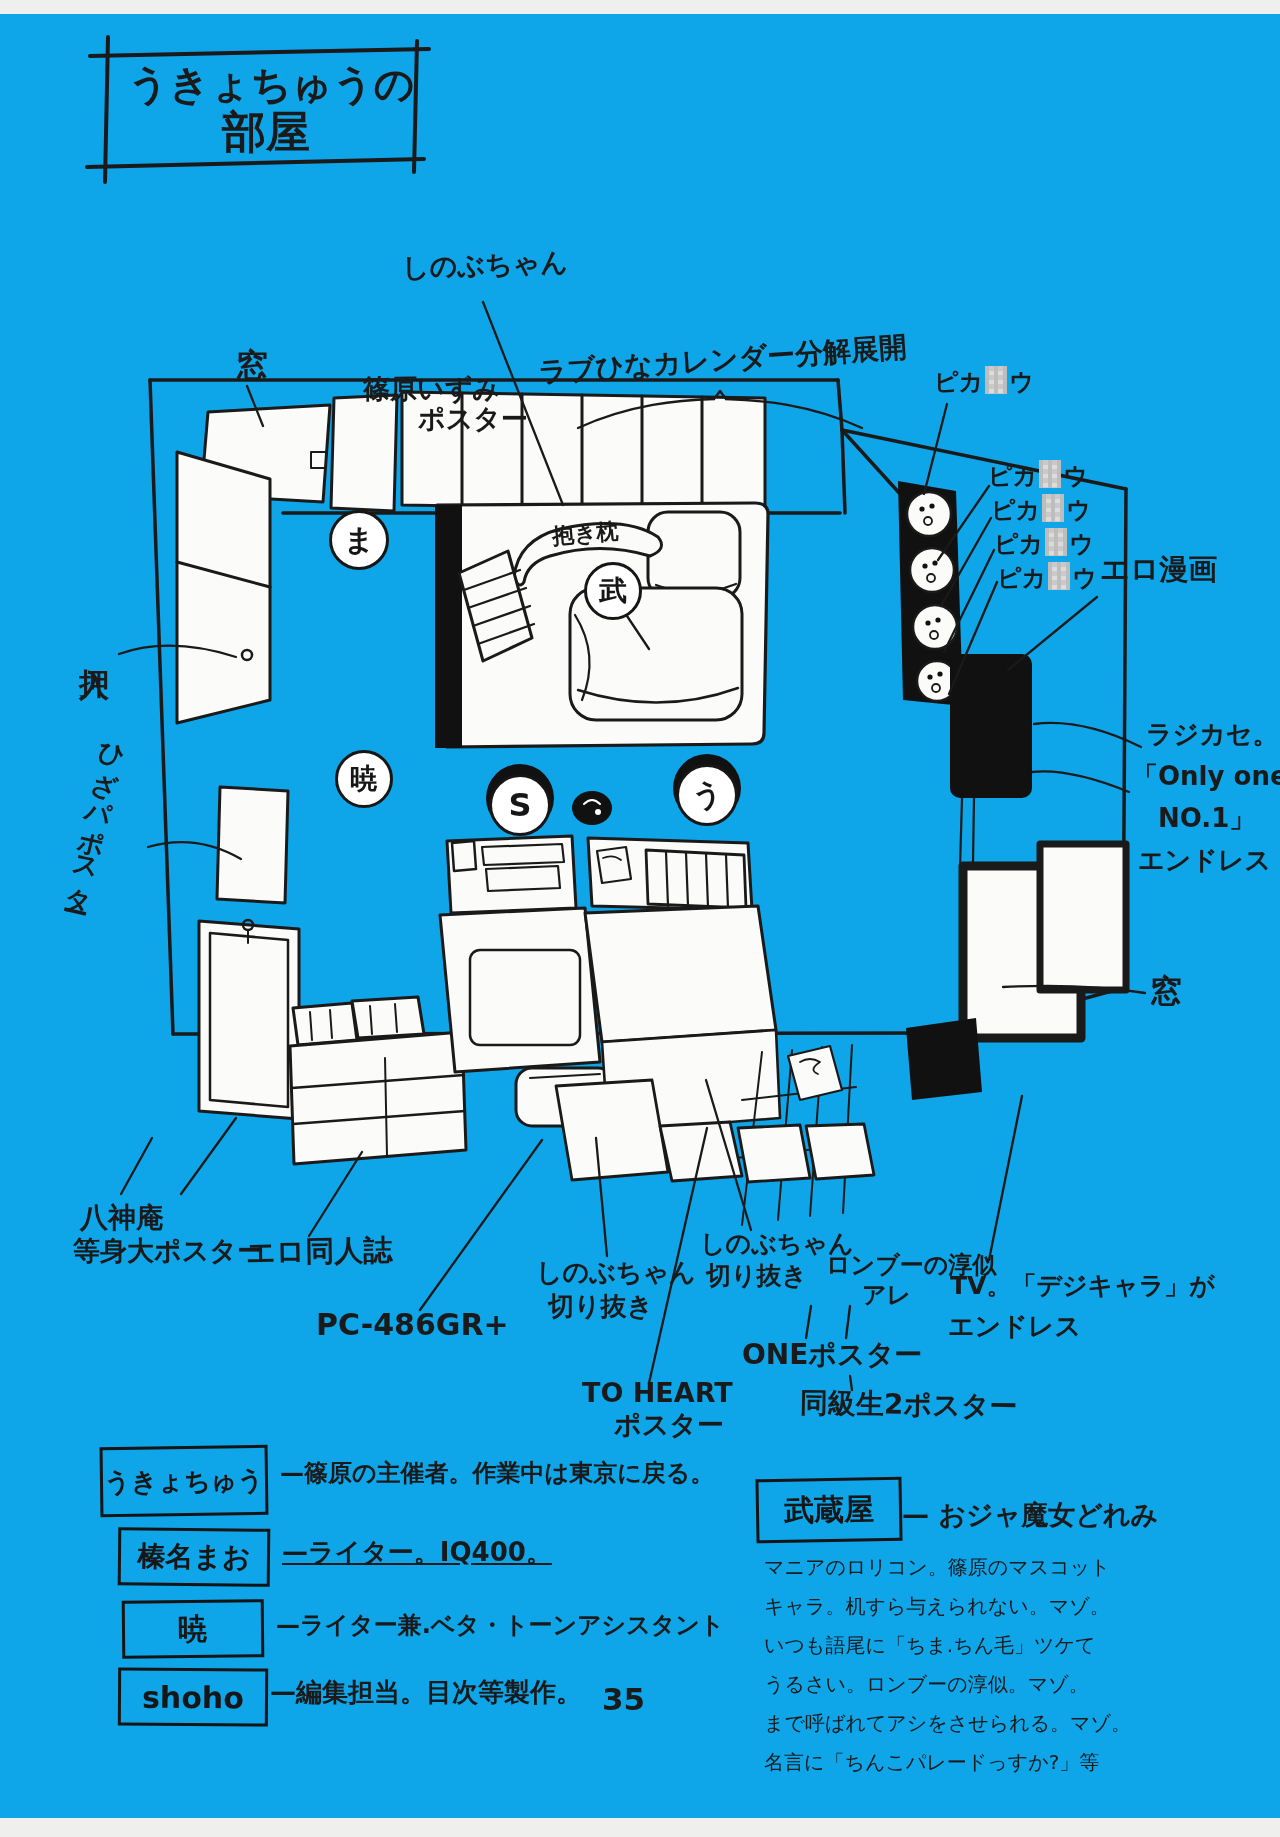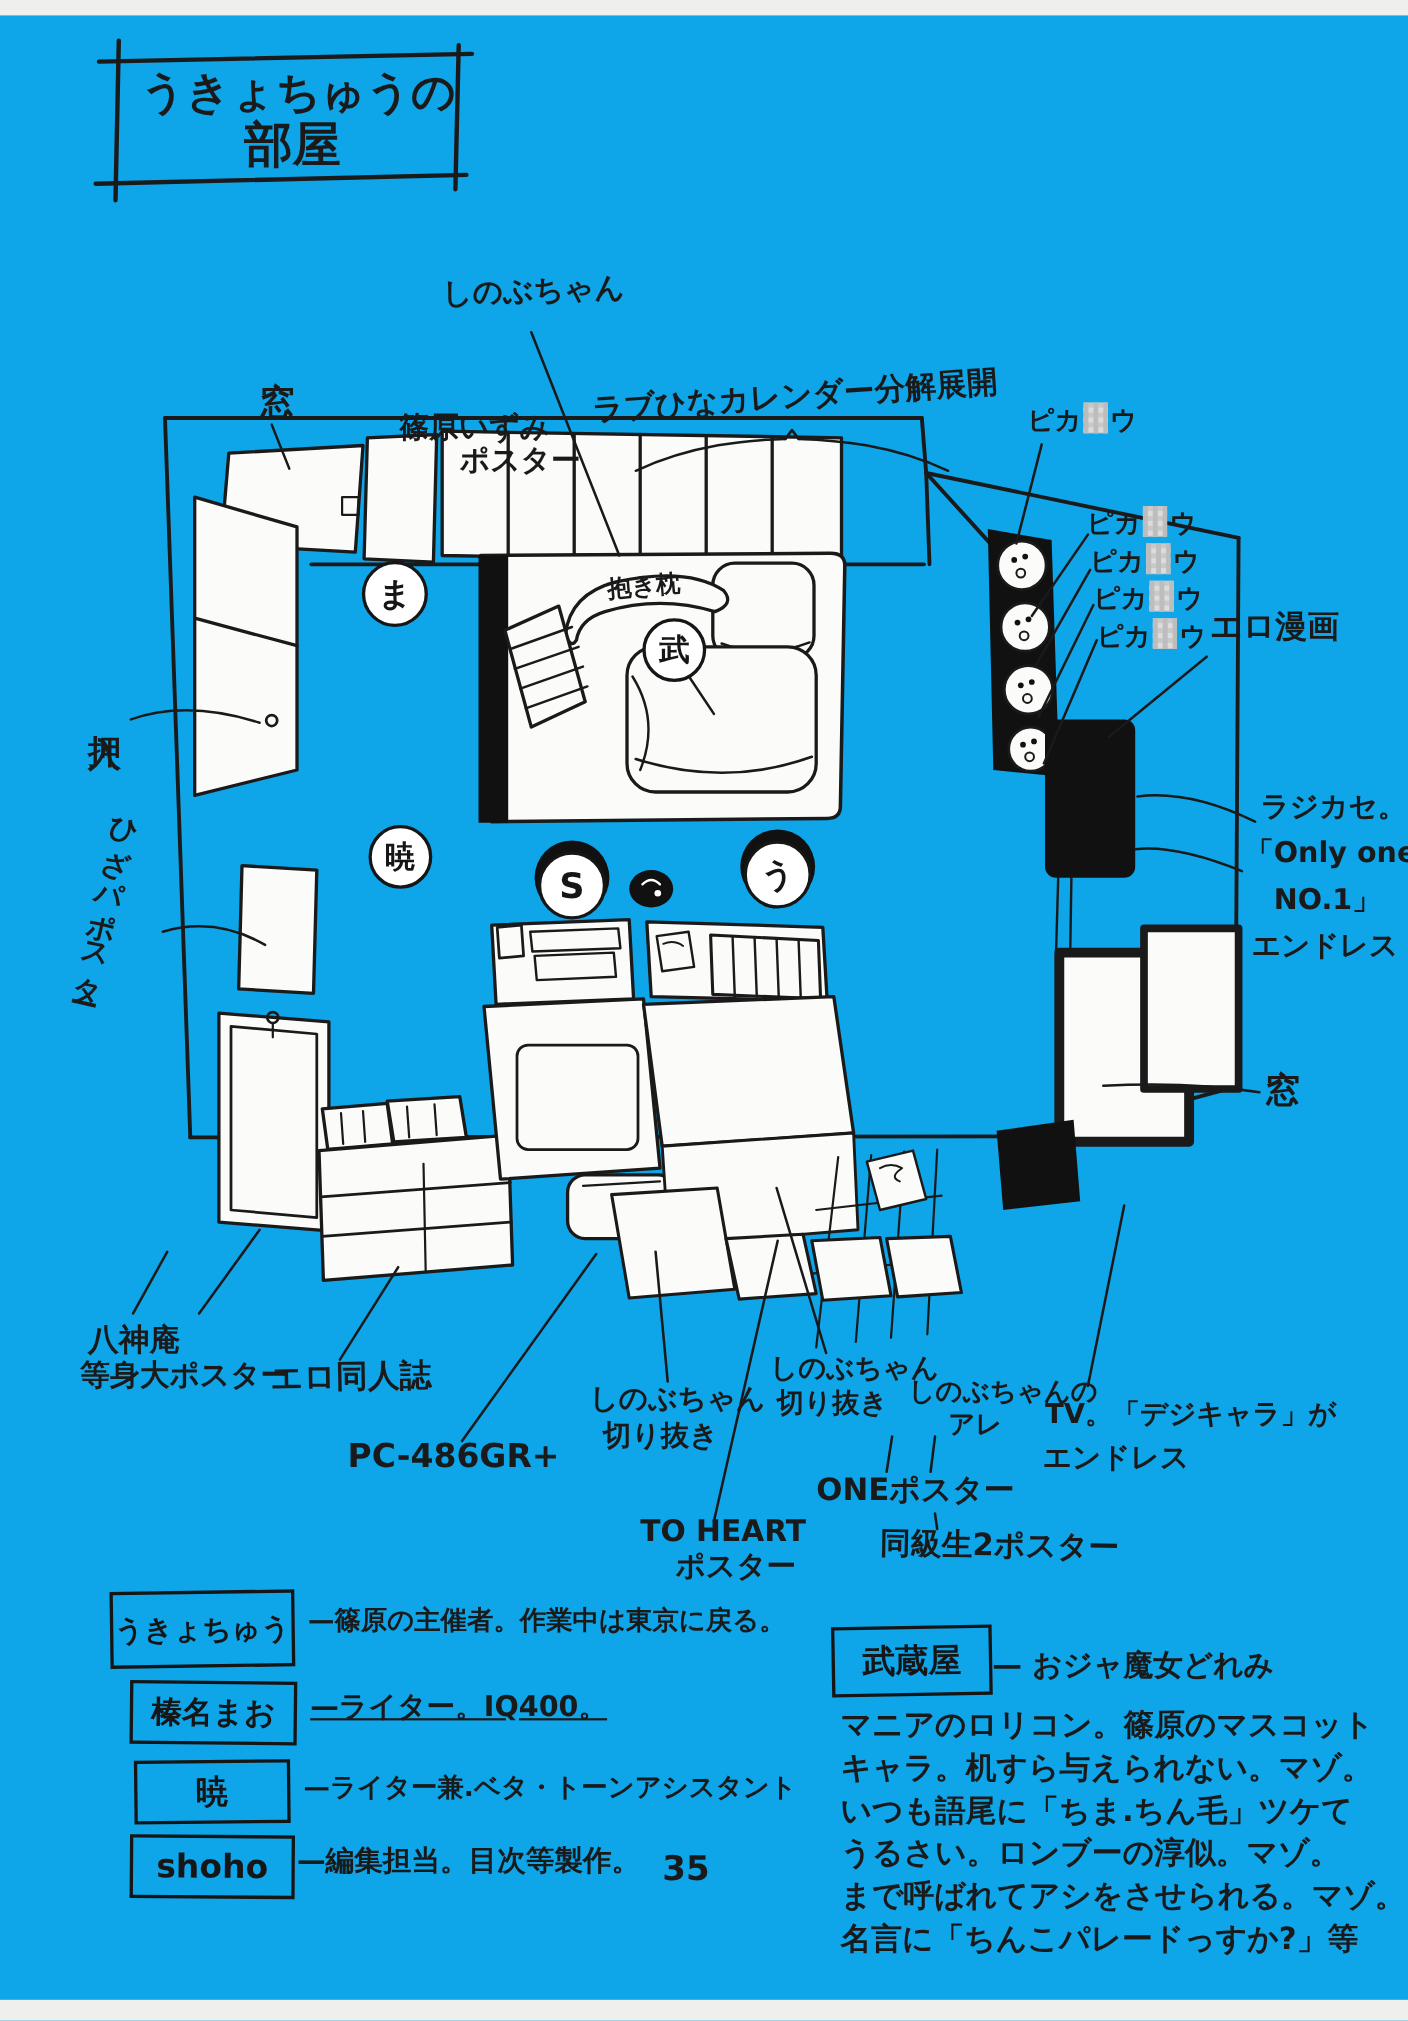--- a/index.html
+++ b/index.html
@@ -247,21 +247,21 @@
 
 <div class="lbl" style="left:80px;top:1203px;font-size:28px;">八神庵</div>
 <div class="lbl" style="left:73px;top:1236px;font-size:27px;text-align:right;">等身大ポスター</div>
 <div class="lbl" style="left:246px;top:1236px;font-size:29px;transform:rotate(-1deg);">エロ同人誌</div>
 <div class="lbl" style="left:316px;top:1308px;font-size:30px;">PC-486GR+</div>
 
 <div class="lbl" style="left:536px;top:1258px;font-size:26px;">しのぶちゃん</div>
 <div class="lbl" style="left:548px;top:1292px;font-size:26px;">切り抜き</div>
 <div class="lbl" style="left:700px;top:1230px;font-size:25px;">しのぶちゃん</div>
 <div class="lbl" style="left:706px;top:1262px;font-size:25px;">切り抜き</div>
-<div class="lbl" style="left:826px;top:1252px;font-size:24px;">しのぶちゃんの</div>
+<div class="lbl" style="left:826px;top:1252px;font-size:24px;">ロンブーの淳似</div>
 <div class="lbl" style="left:862px;top:1282px;font-size:24px;">アレ</div>
 <div class="lbl" style="left:742px;top:1340px;font-size:28px;">ONEポスター</div>
 <div class="lbl" style="left:582px;top:1378px;font-size:27px;">TO HEART</div>
 <div class="lbl" style="left:614px;top:1410px;font-size:27px;">ポスター</div>
 <div class="lbl" style="left:800px;top:1390px;font-size:28px;transform:rotate(1deg);">同級生2ポスター</div>
 <div class="lbl" style="left:950px;top:1272px;font-size:25px;">TV。「デジキャラ」が</div>
 <div class="lbl" style="left:948px;top:1312px;font-size:26px;">エンドレス</div>
 
 <div class="circle" style="left:329px;top:510px;width:54px;height:54px;font-size:30px;">ま</div>
 <div class="circle" style="left:584px;top:562px;width:52px;height:52px;font-size:28px;">武</div>
@@ -278,21 +278,21 @@
 <div class="hbox" style="left:122px;top:1600px;width:136px;height:52px;font-size:30px;transform:rotate(-0.6deg);">暁</div>
 <div class="lbl" style="left:276px;top:1612px;font-size:24px;">—ライター兼.ベタ・トーンアシスタント</div>
 
 <div class="hbox" style="left:118px;top:1668px;width:144px;height:52px;font-size:30px;transform:rotate(0.4deg);">shoho</div>
 <div class="lbl" style="left:270px;top:1678px;font-size:26px;">—編集担当。目次等製作。</div>
 
 <div class="lbl" style="left:602px;top:1682px;font-size:31px;">35</div>
 
 <div class="hbox" style="left:756px;top:1478px;width:140px;height:58px;font-size:30px;transform:rotate(-1deg);">武蔵屋</div>
 <div class="lbl" style="left:902px;top:1500px;font-size:27px;">— おジャ魔女どれみ</div>
-<div class="lbl musa-lines" style="left:764px;top:1548px;font-size:28px;line-height:39px;font-weight:bold;">
+<div class="lbl musa-lines" style="left:764px;top:1548px;font-size:20px;line-height:39px;font-weight:normal;">
   <div>マニアのロリコン。篠原のマスコット</div>
   <div>キャラ。机すら与えられない。マゾ。</div>
   <div>いつも語尾に「ちま.ちん毛」ツケて</div>
   <div>うるさい。ロンブーの淳似。マゾ。</div>
   <div>まで呼ばれてアシをさせられる。マゾ。</div>
   <div>名言に「ちんこパレードっすか?」等</div>
 </div>
 
 </div>
 

